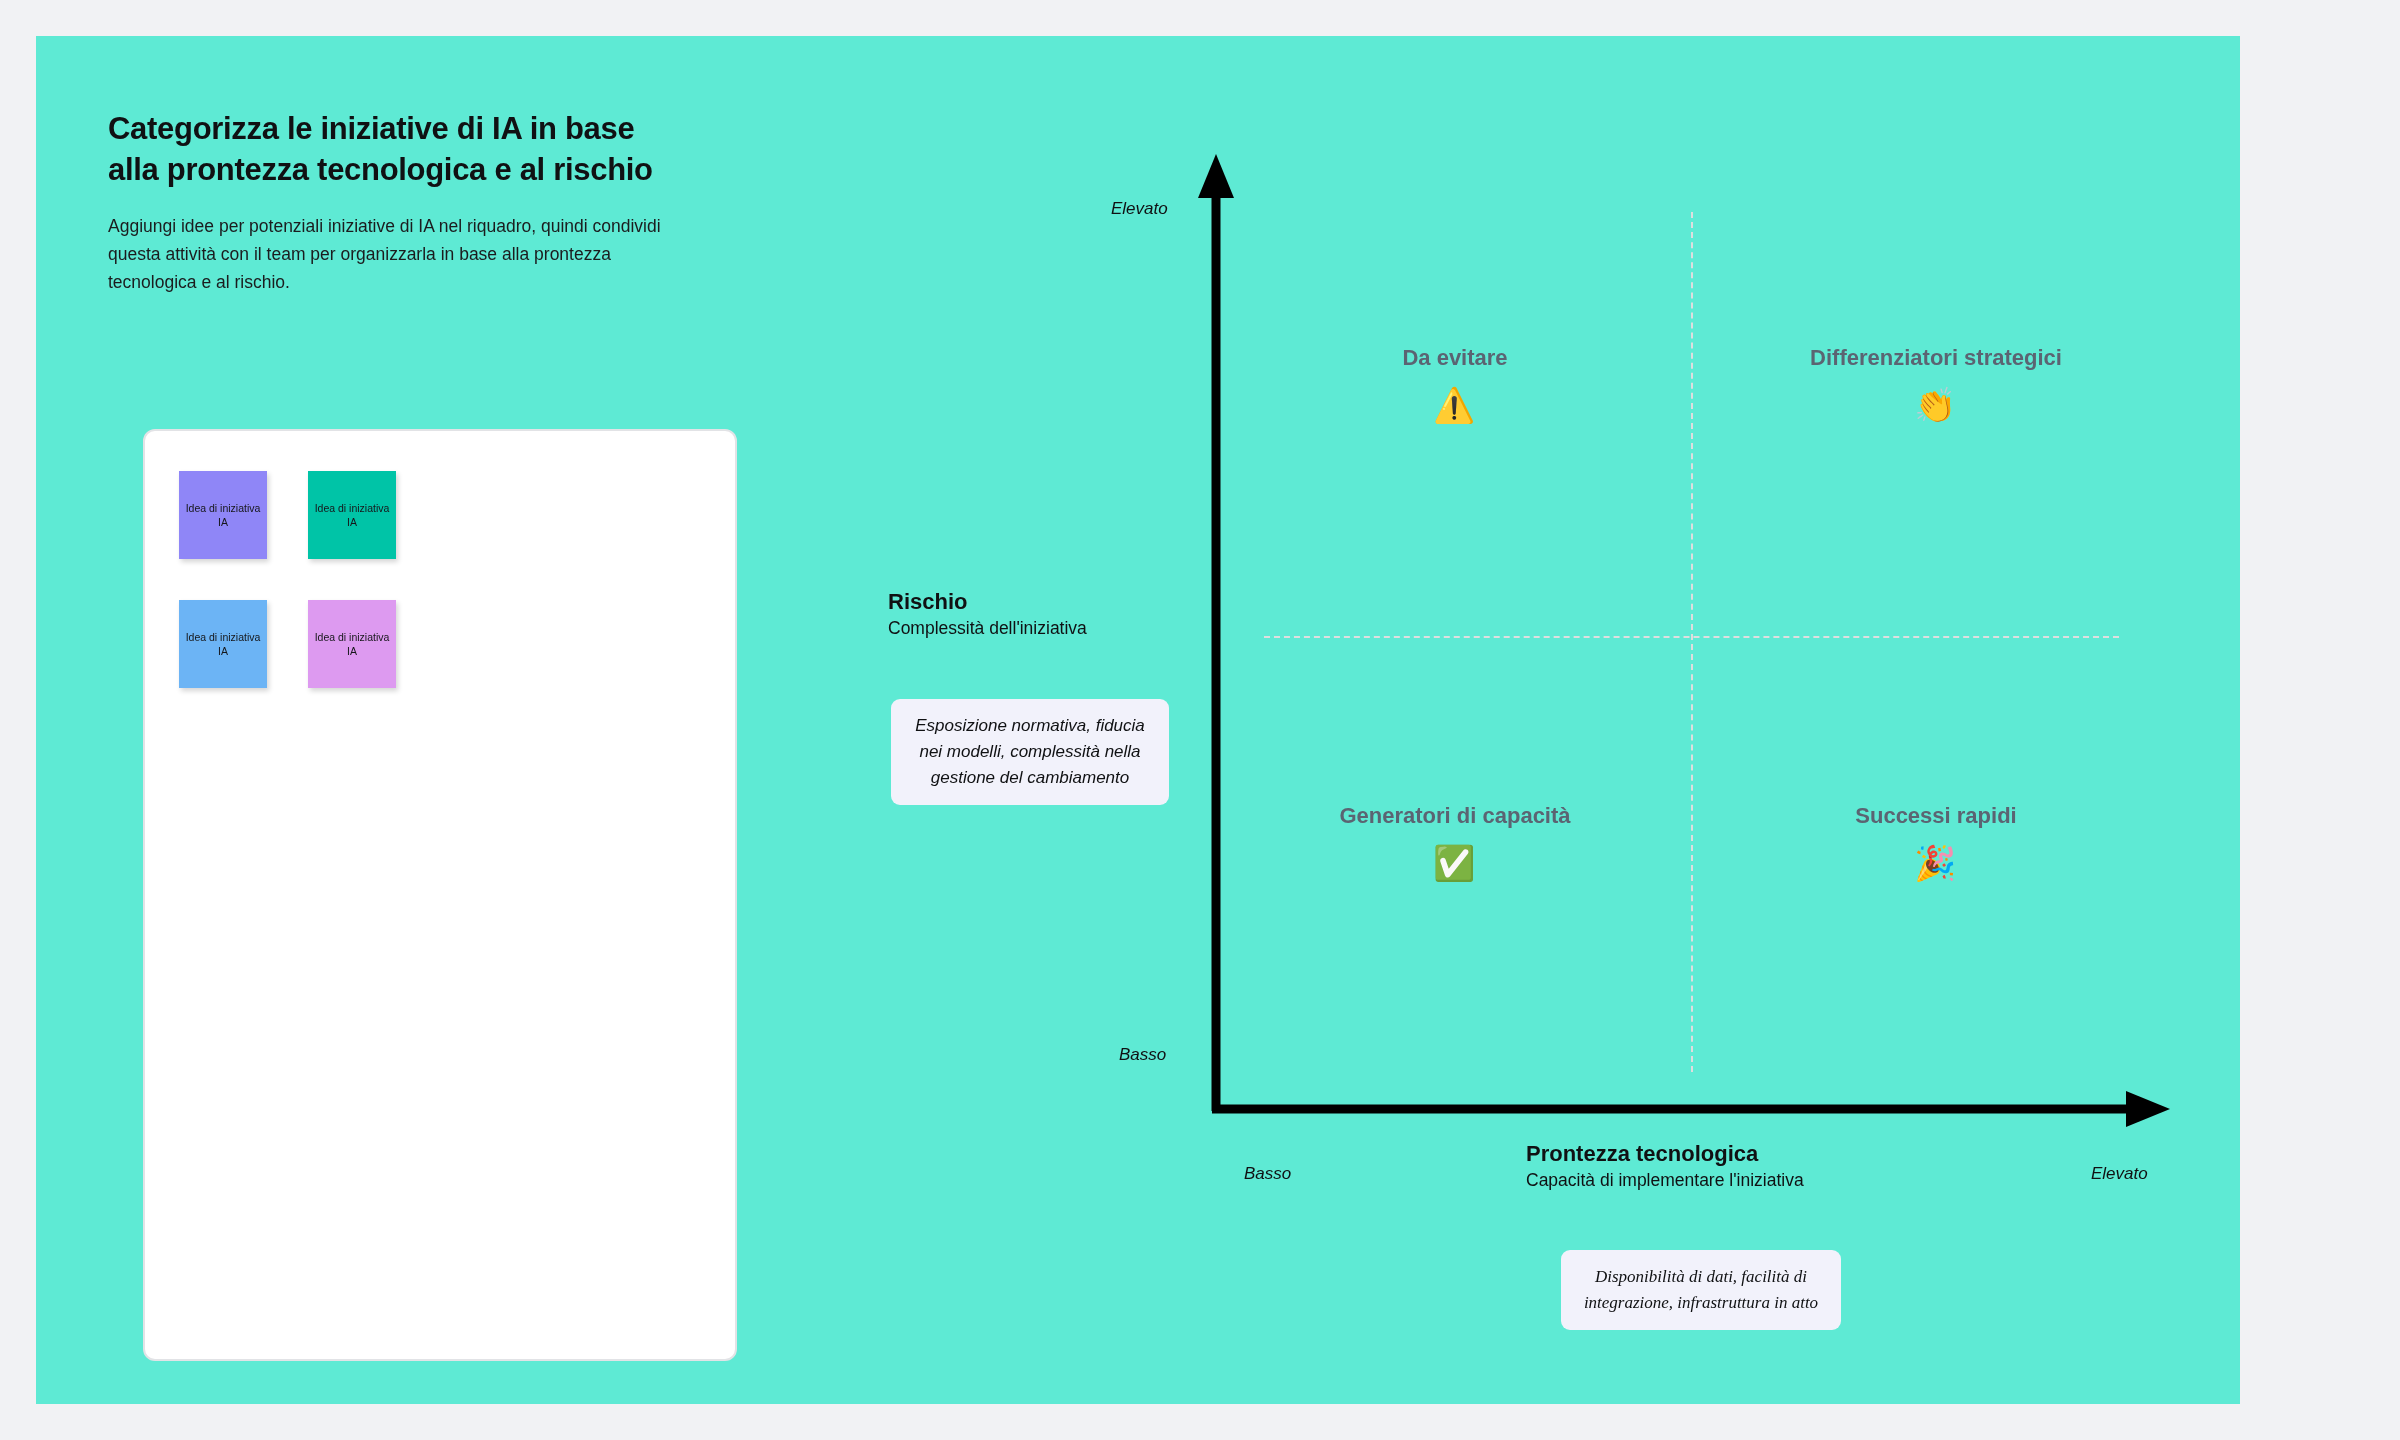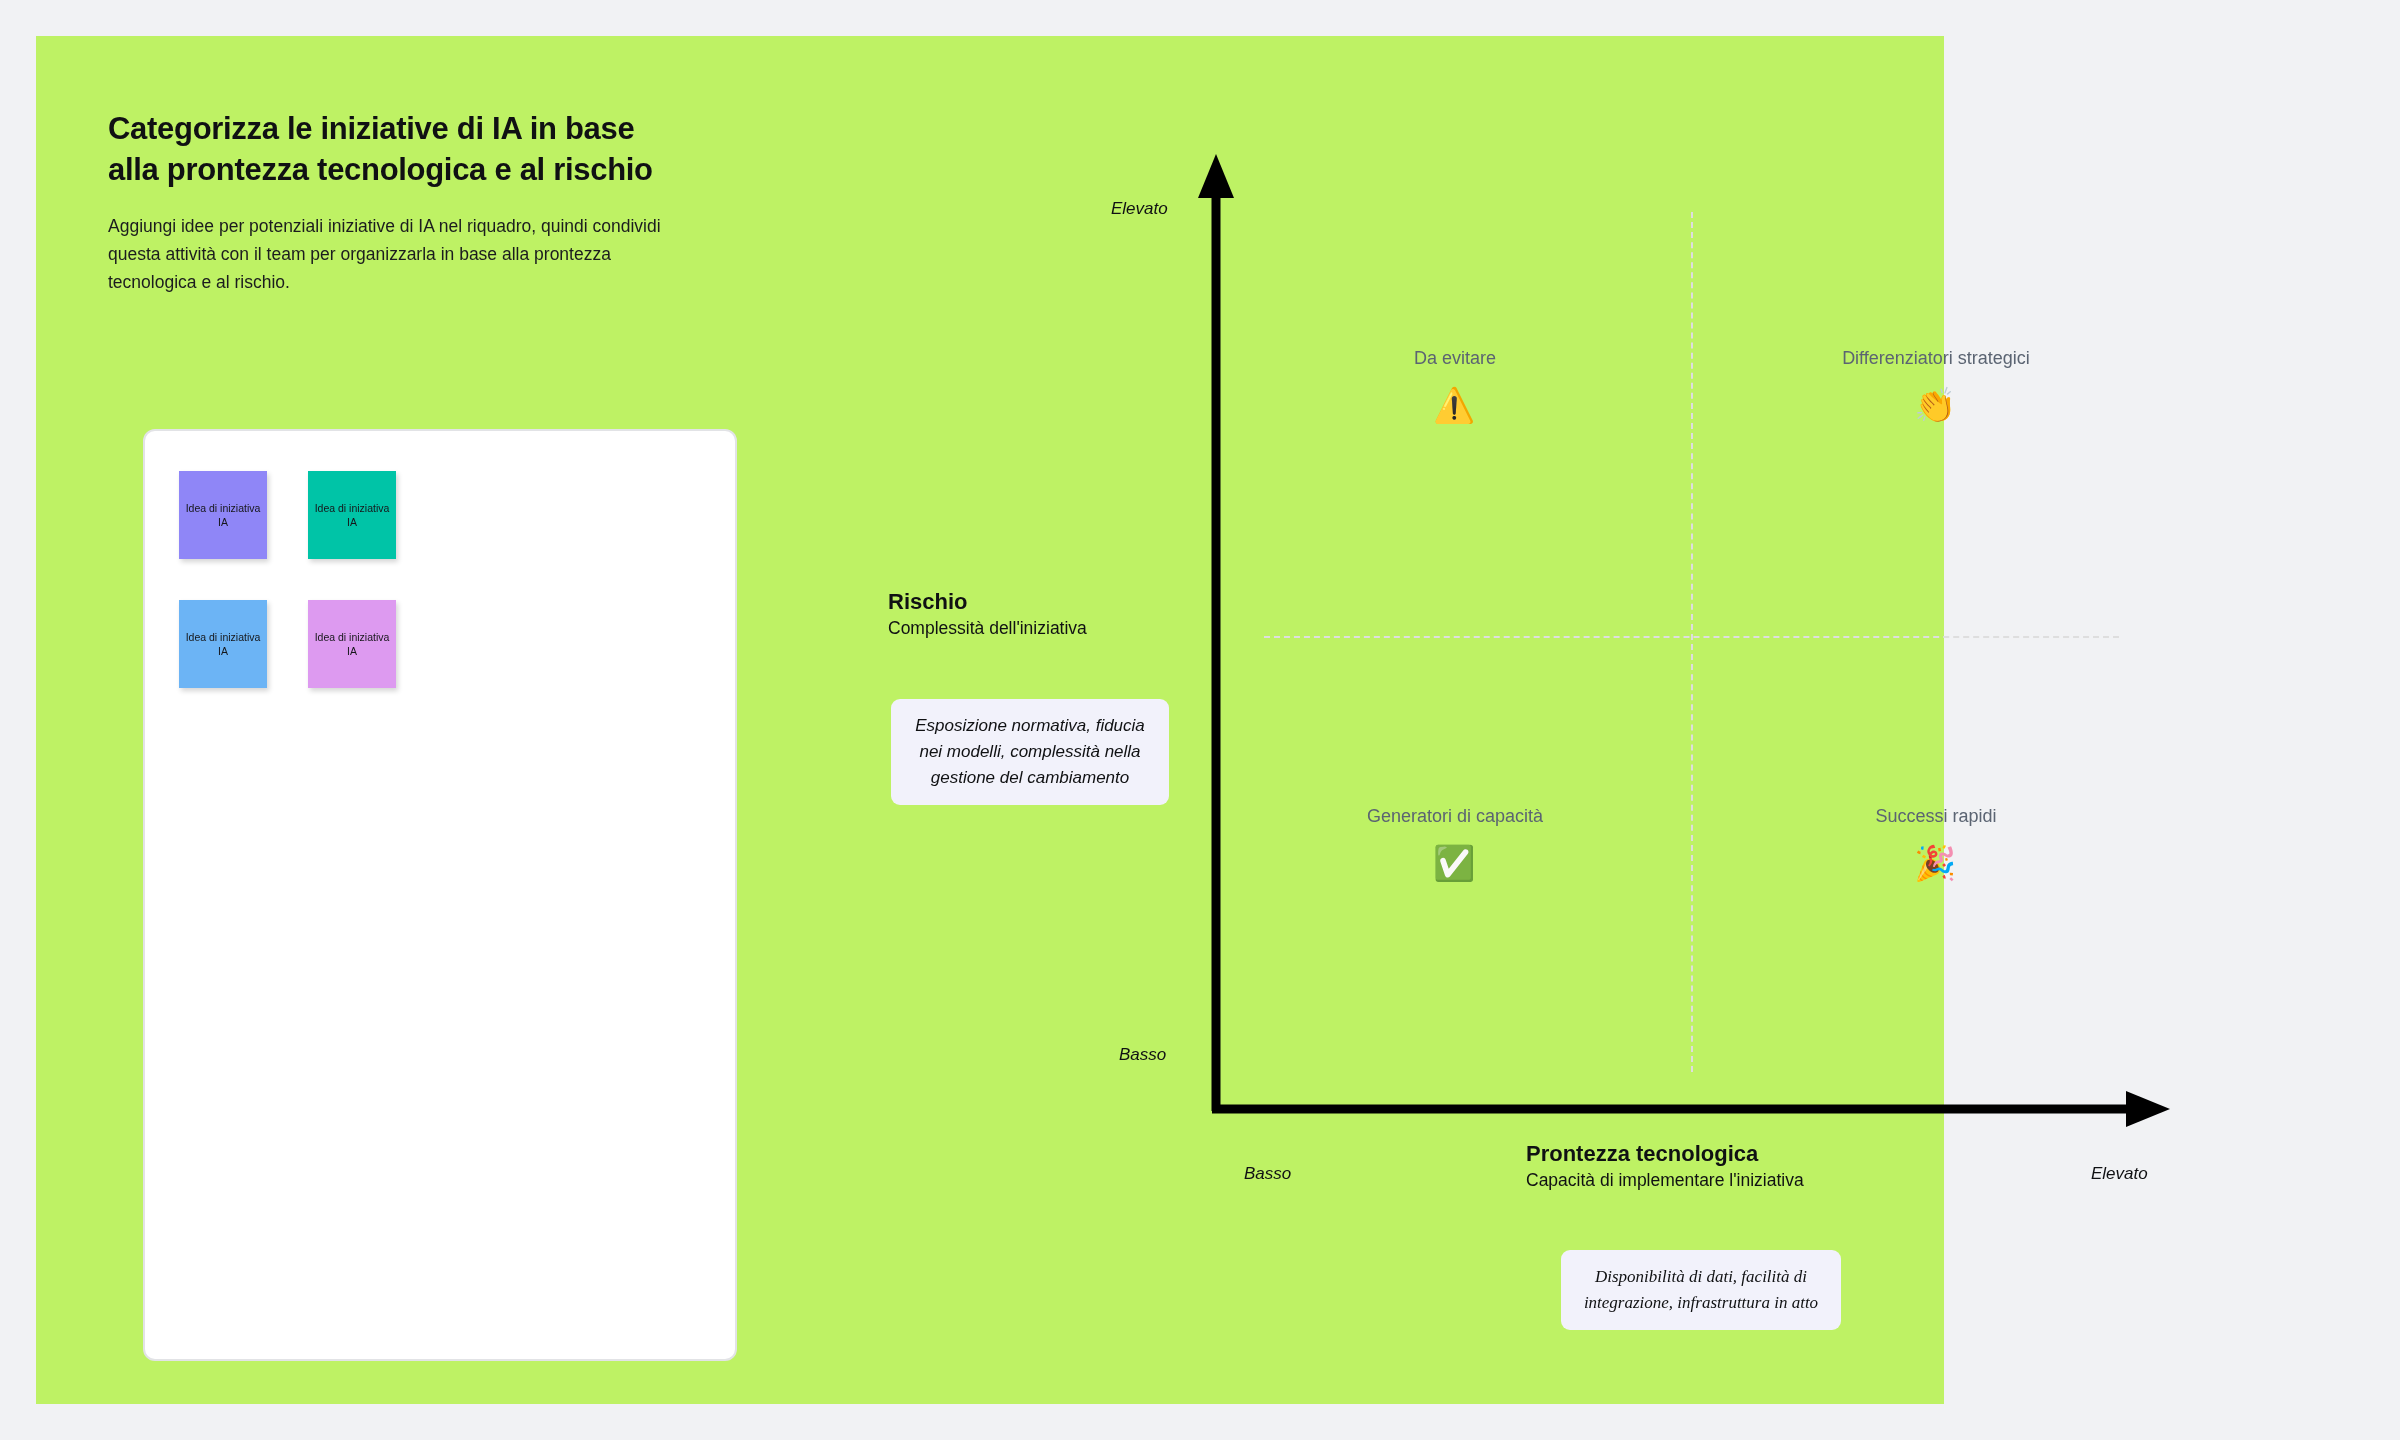--- a/index.html
+++ b/index.html
@@ -17,23 +17,23 @@
     width: 2400px;
     height: 1440px;
     background: #f1f2f4;
   }
 
   
   #card {
     position: absolute;
     left: 36px;
     top: 36px;
-    width: 1908px;
+    width: 2204px;
     height: 1368px;
-    background: #bef264;
+    background: #5eead4;
   }
 
   
   #left-col {
     position: absolute;
     left: 72px;
     top: 72px;
     width: 600px;
   }
 
@@ -136,23 +136,24 @@
   #cap-x-low  { left: 1208px; top: 1128px; }
   #cap-x-high { left: 2055px; top: 1128px; }
 
   
   .quadrant {
     position: absolute;
     width: 330px;
     text-align: center;
   }
   .quad-label {
-    font-size: 18px;
+    font-size: 22px;
     color: #5b6472;
     line-height: 24px;
+    font-weight: bold;
   }
   .quad-emoji {
     margin-top: 16px;
     font-size: 34px;
     line-height: 38px;
   }
   #quad-avoid     { left: 1254px; top: 310px; }
   #quad-strategic { left: 1735px; top: 310px; }
   #quad-capacity  { left: 1254px; top: 768px; }
   #quad-quick     { left: 1735px; top: 768px; }

